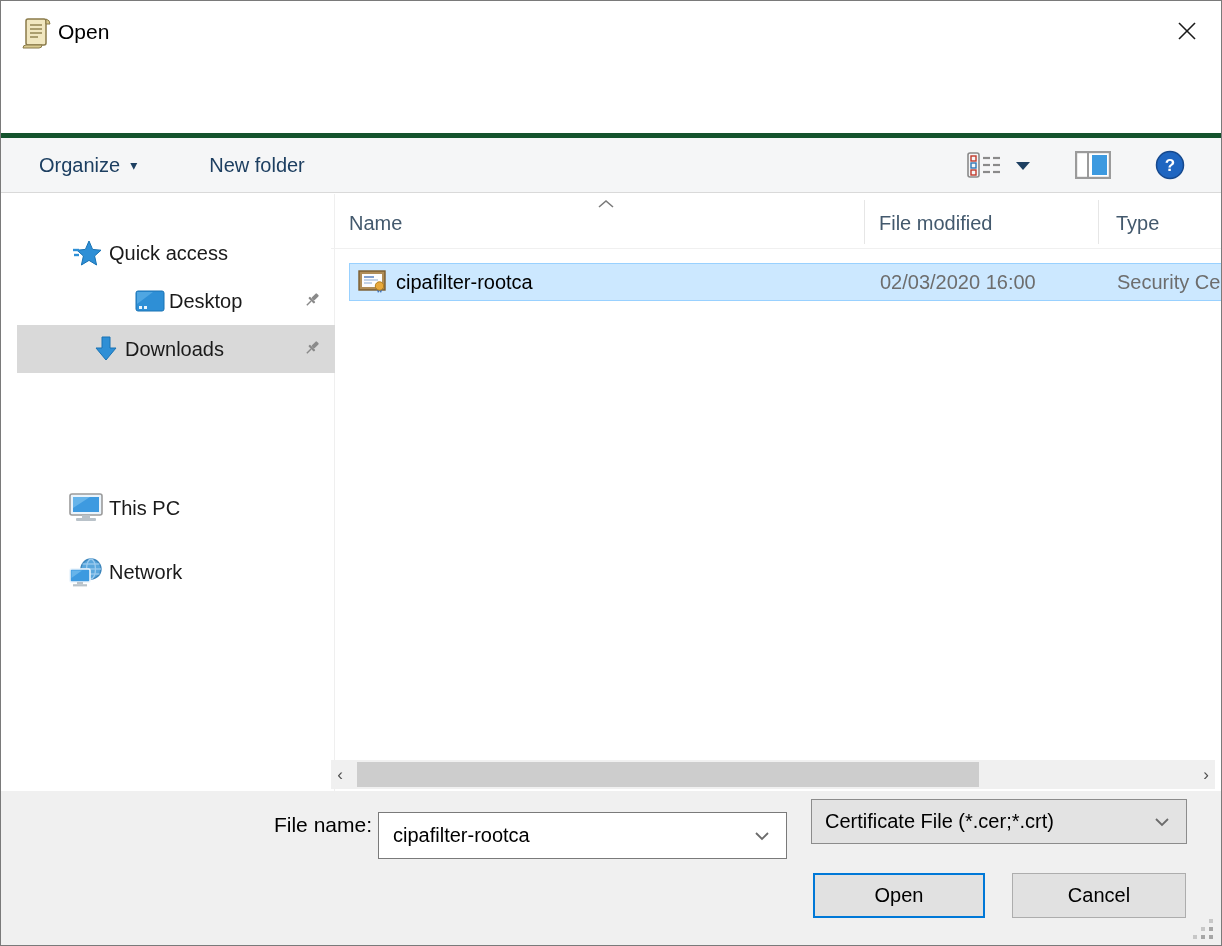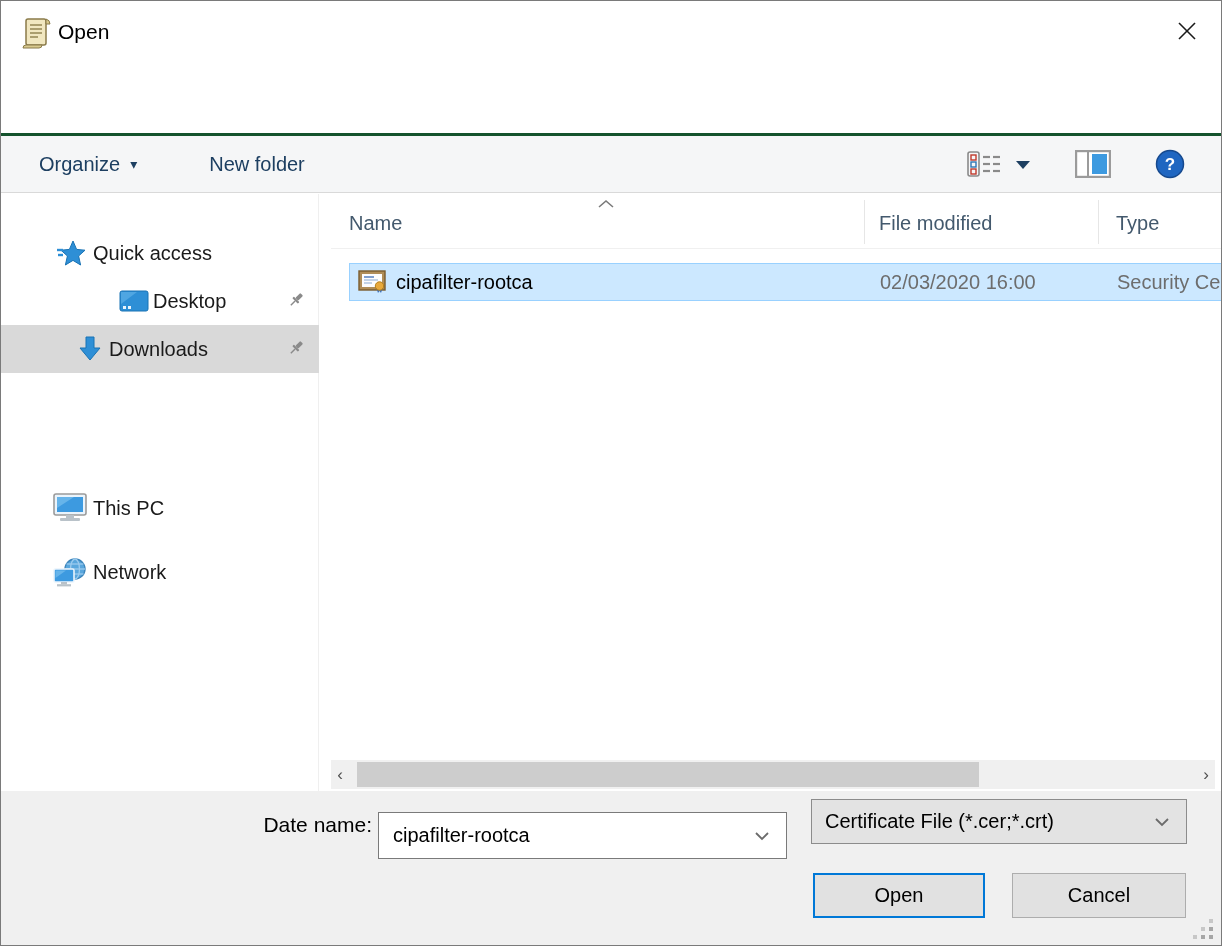--- a/index.html
+++ b/index.html
@@ -35,33 +35,33 @@
   .addr-spacer { flex:1; }
   .addr-dd { padding:0 14px; display:flex; }
   .searchbox { position:absolute; left:790px; top:76px; width:408px; height:42px;
     border:1px solid #d9d9d9; display:flex; align-items:center; background:#fff; }
   .search-input { flex:1; border:none; outline:none; font-family:"Liberation Sans",sans-serif;
     font-size:20px; color:#3a3a3a; padding-left:14px; background:transparent; }
   .search-input::placeholder { color:#9b9b9b; }
   .search-icon-wrap { padding:0 14px; display:flex; }
   
   .toolbar { position:absolute; left:0; top:132px; width:100%; height:60px;
-    background:#f5f6f7; border-top:3px solid #14532d; border-bottom:1px solid #d9d9d9;
+    background:#f5f6f7; border-top:5px solid #14532d; border-bottom:1px solid #d9d9d9;
     display:flex; align-items:center; color:#1d3f61; font-size:20px; }
   .tb-item { display:flex; align-items:center; gap:10px; white-space:nowrap; }
   .organize { margin-left:38px; }
   .newfolder { margin-left:72px; }
   .tb-caret { font-size:14px; color:#1d3f61; }
   .tb-right { position:absolute; right:0; top:0; height:100%; display:flex; align-items:center; }
   .views-btn { display:flex; align-items:center; gap:14px; margin-right:44px; }
   .preview-btn { margin-right:44px; display:flex; }
   .help-btn { margin-right:36px; display:flex; }
   
   .main { position:absolute; left:0; top:193px; width:100%; height:597px; background:#fff; }
-  .sidebar { position:absolute; left:0; top:0; width:318px; height:100%; background:#fff;
+  .sidebar { position:absolute; left:16px; top:0; width:318px; height:100%; background:#fff;
     border-right:1px solid #efefef; }
   .side-row { position:absolute; left:0; width:318px; height:48px; display:flex; align-items:center; font-size:20px; color:#1a1a1a; }
   .side-row .lbl { white-space:nowrap; }
   .side-row.selected { background:#d9d9d9; }
   .pin { position:absolute; right:14px; top:14px; }
   .icon-cell { display:flex; align-items:center; justify-content:center; }
   
   .listpane { position:absolute; left:330px; top:0; width:892px; height:100%; }
   .list-header { position:absolute; left:0; top:0; width:100%; height:55px;
     border-bottom:1px solid #f0f0f0; }
@@ -340,21 +340,21 @@
 
       <div class="hscroll">
         <span class="hs-arrow hs-left">‹</span>
         <span class="hs-thumb"></span>
         <span class="hs-arrow hs-right">›</span>
       </div>
     </div>
   </div>
 
   <div class="footer">
-    <span class="fn-label">Date name:</span>
+    <span class="fn-label">File name:</span>
 
     <div class="fn-combo">
       <input class="fn-input" type="text" value="cipafilter-rootca" style="">
       <span class="combo-chev">
         <svg width="16" height="10" viewBox="0 0 16 10">
             <polyline points="2,2 8,8 14,2" fill="none" stroke="#6b6b6b" stroke-width="1.8"></polyline>
           </svg>
       </span>
     </div>
 

